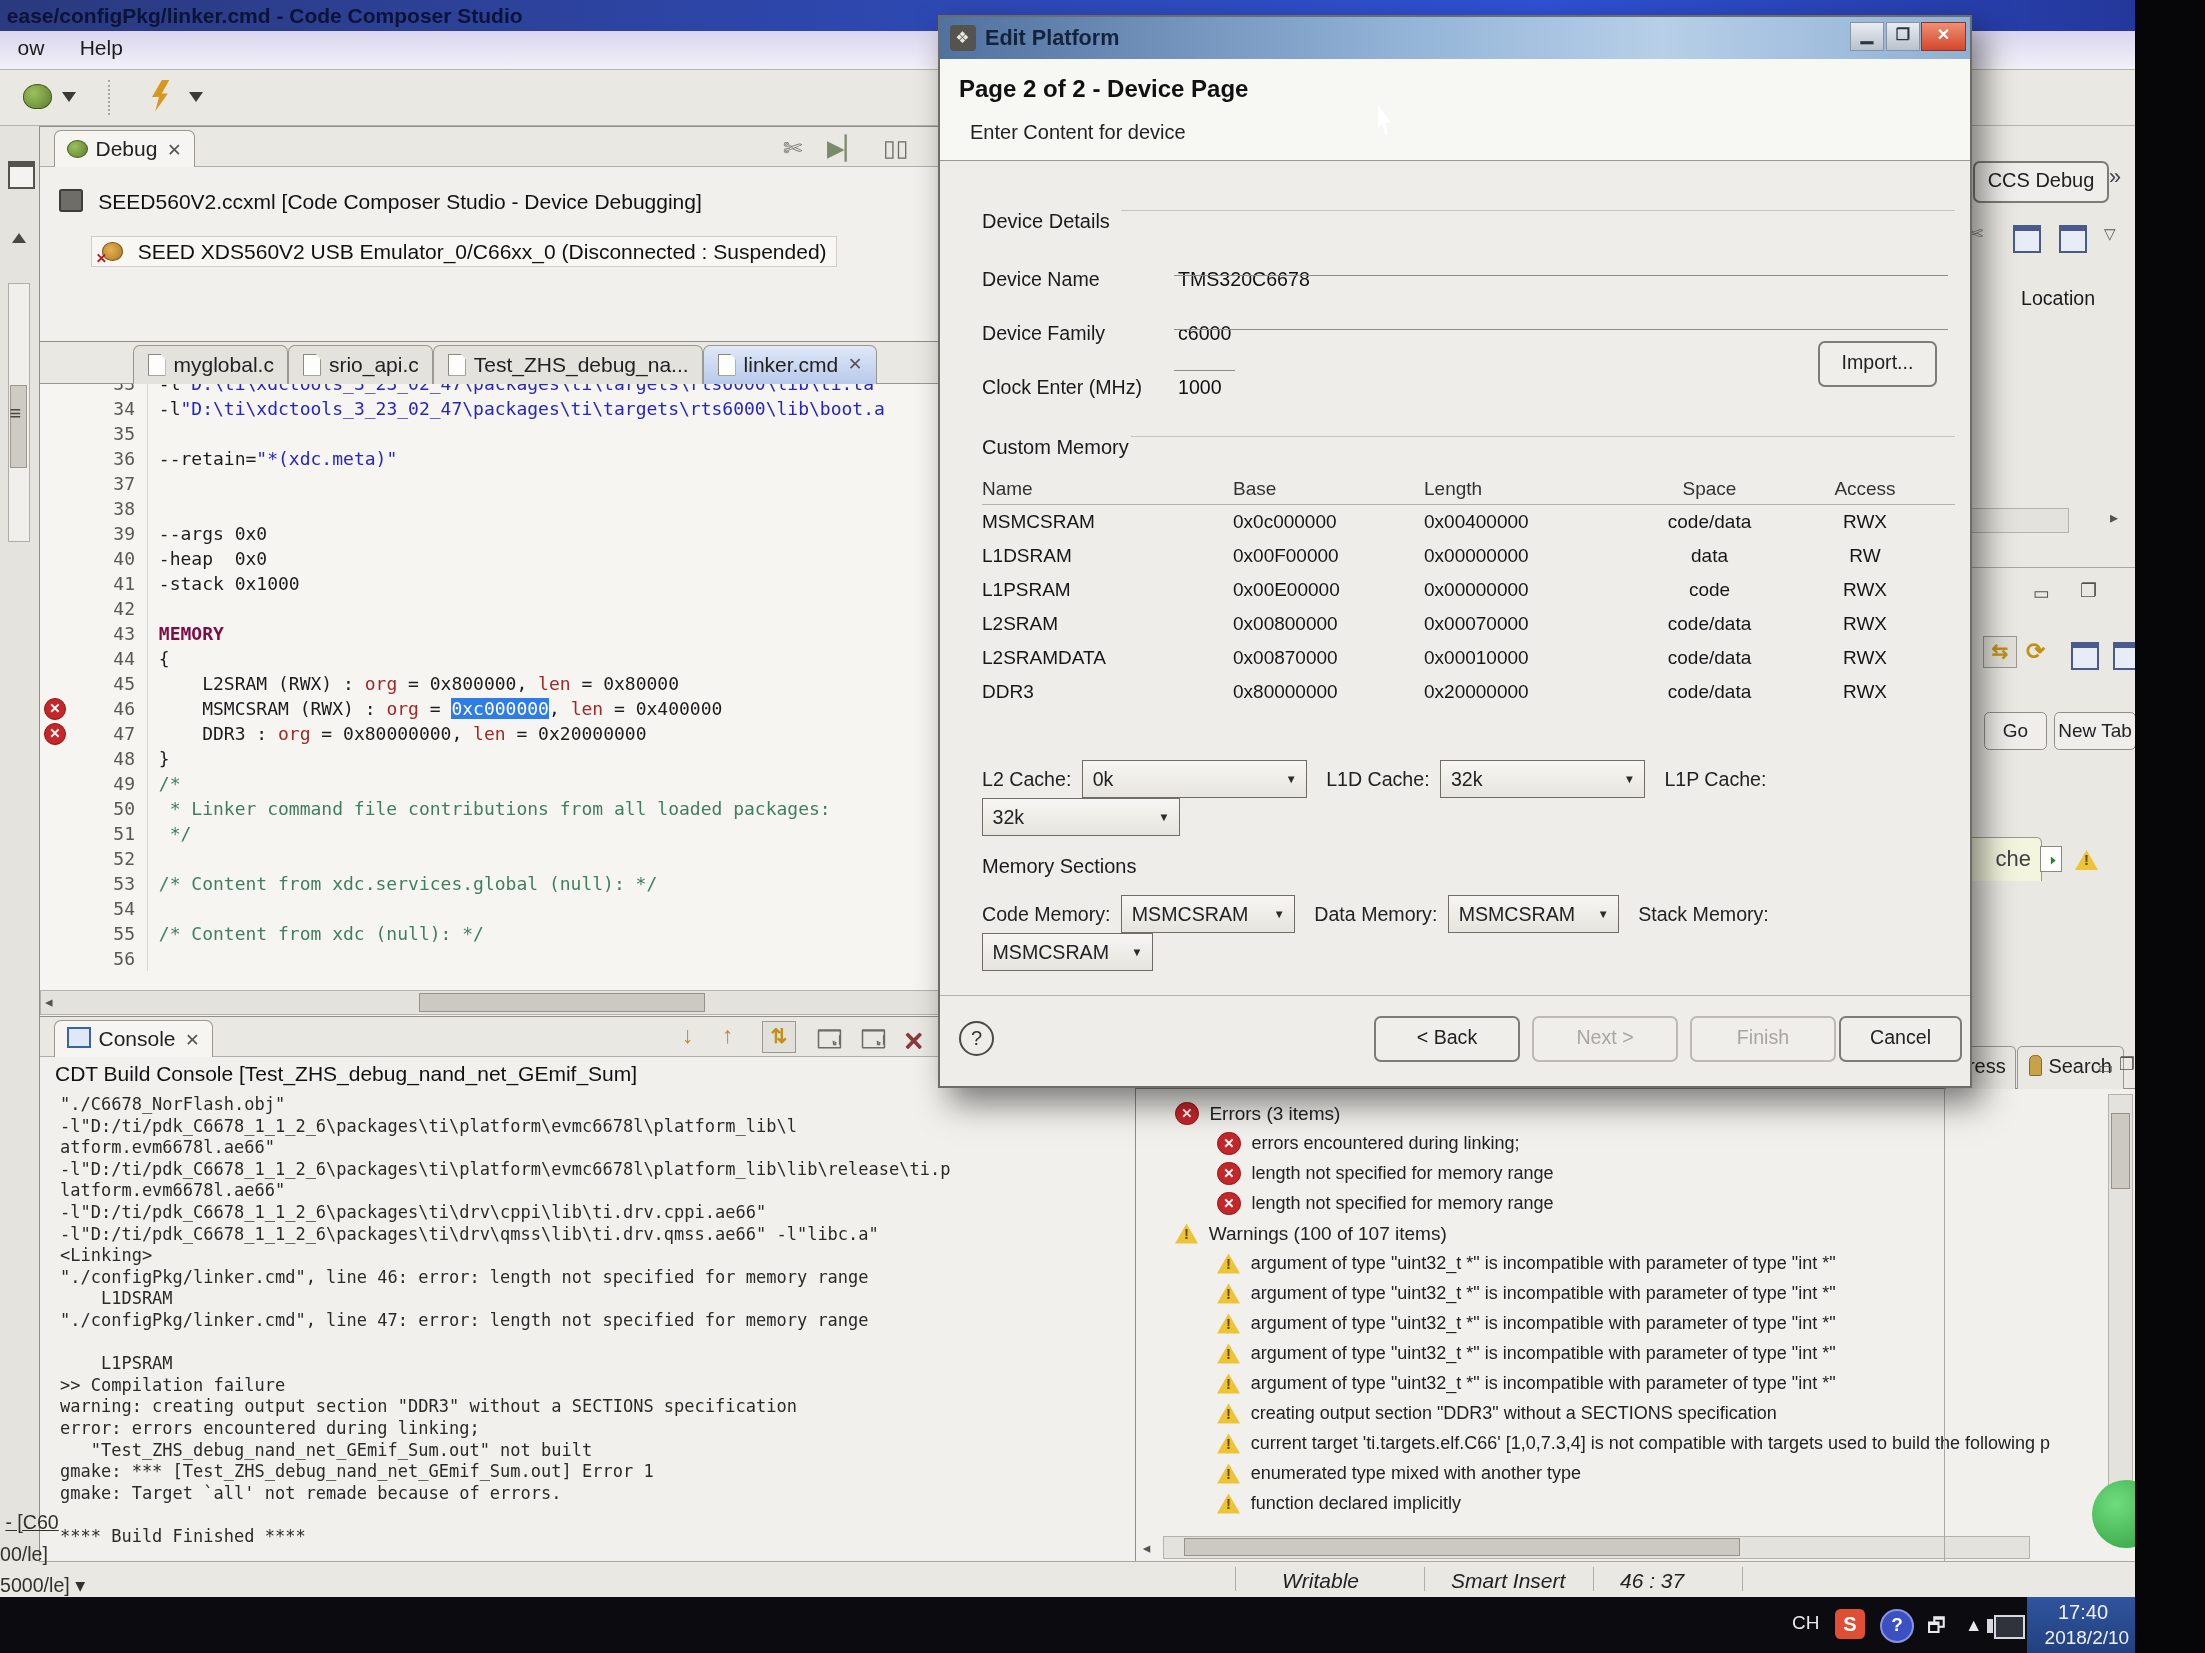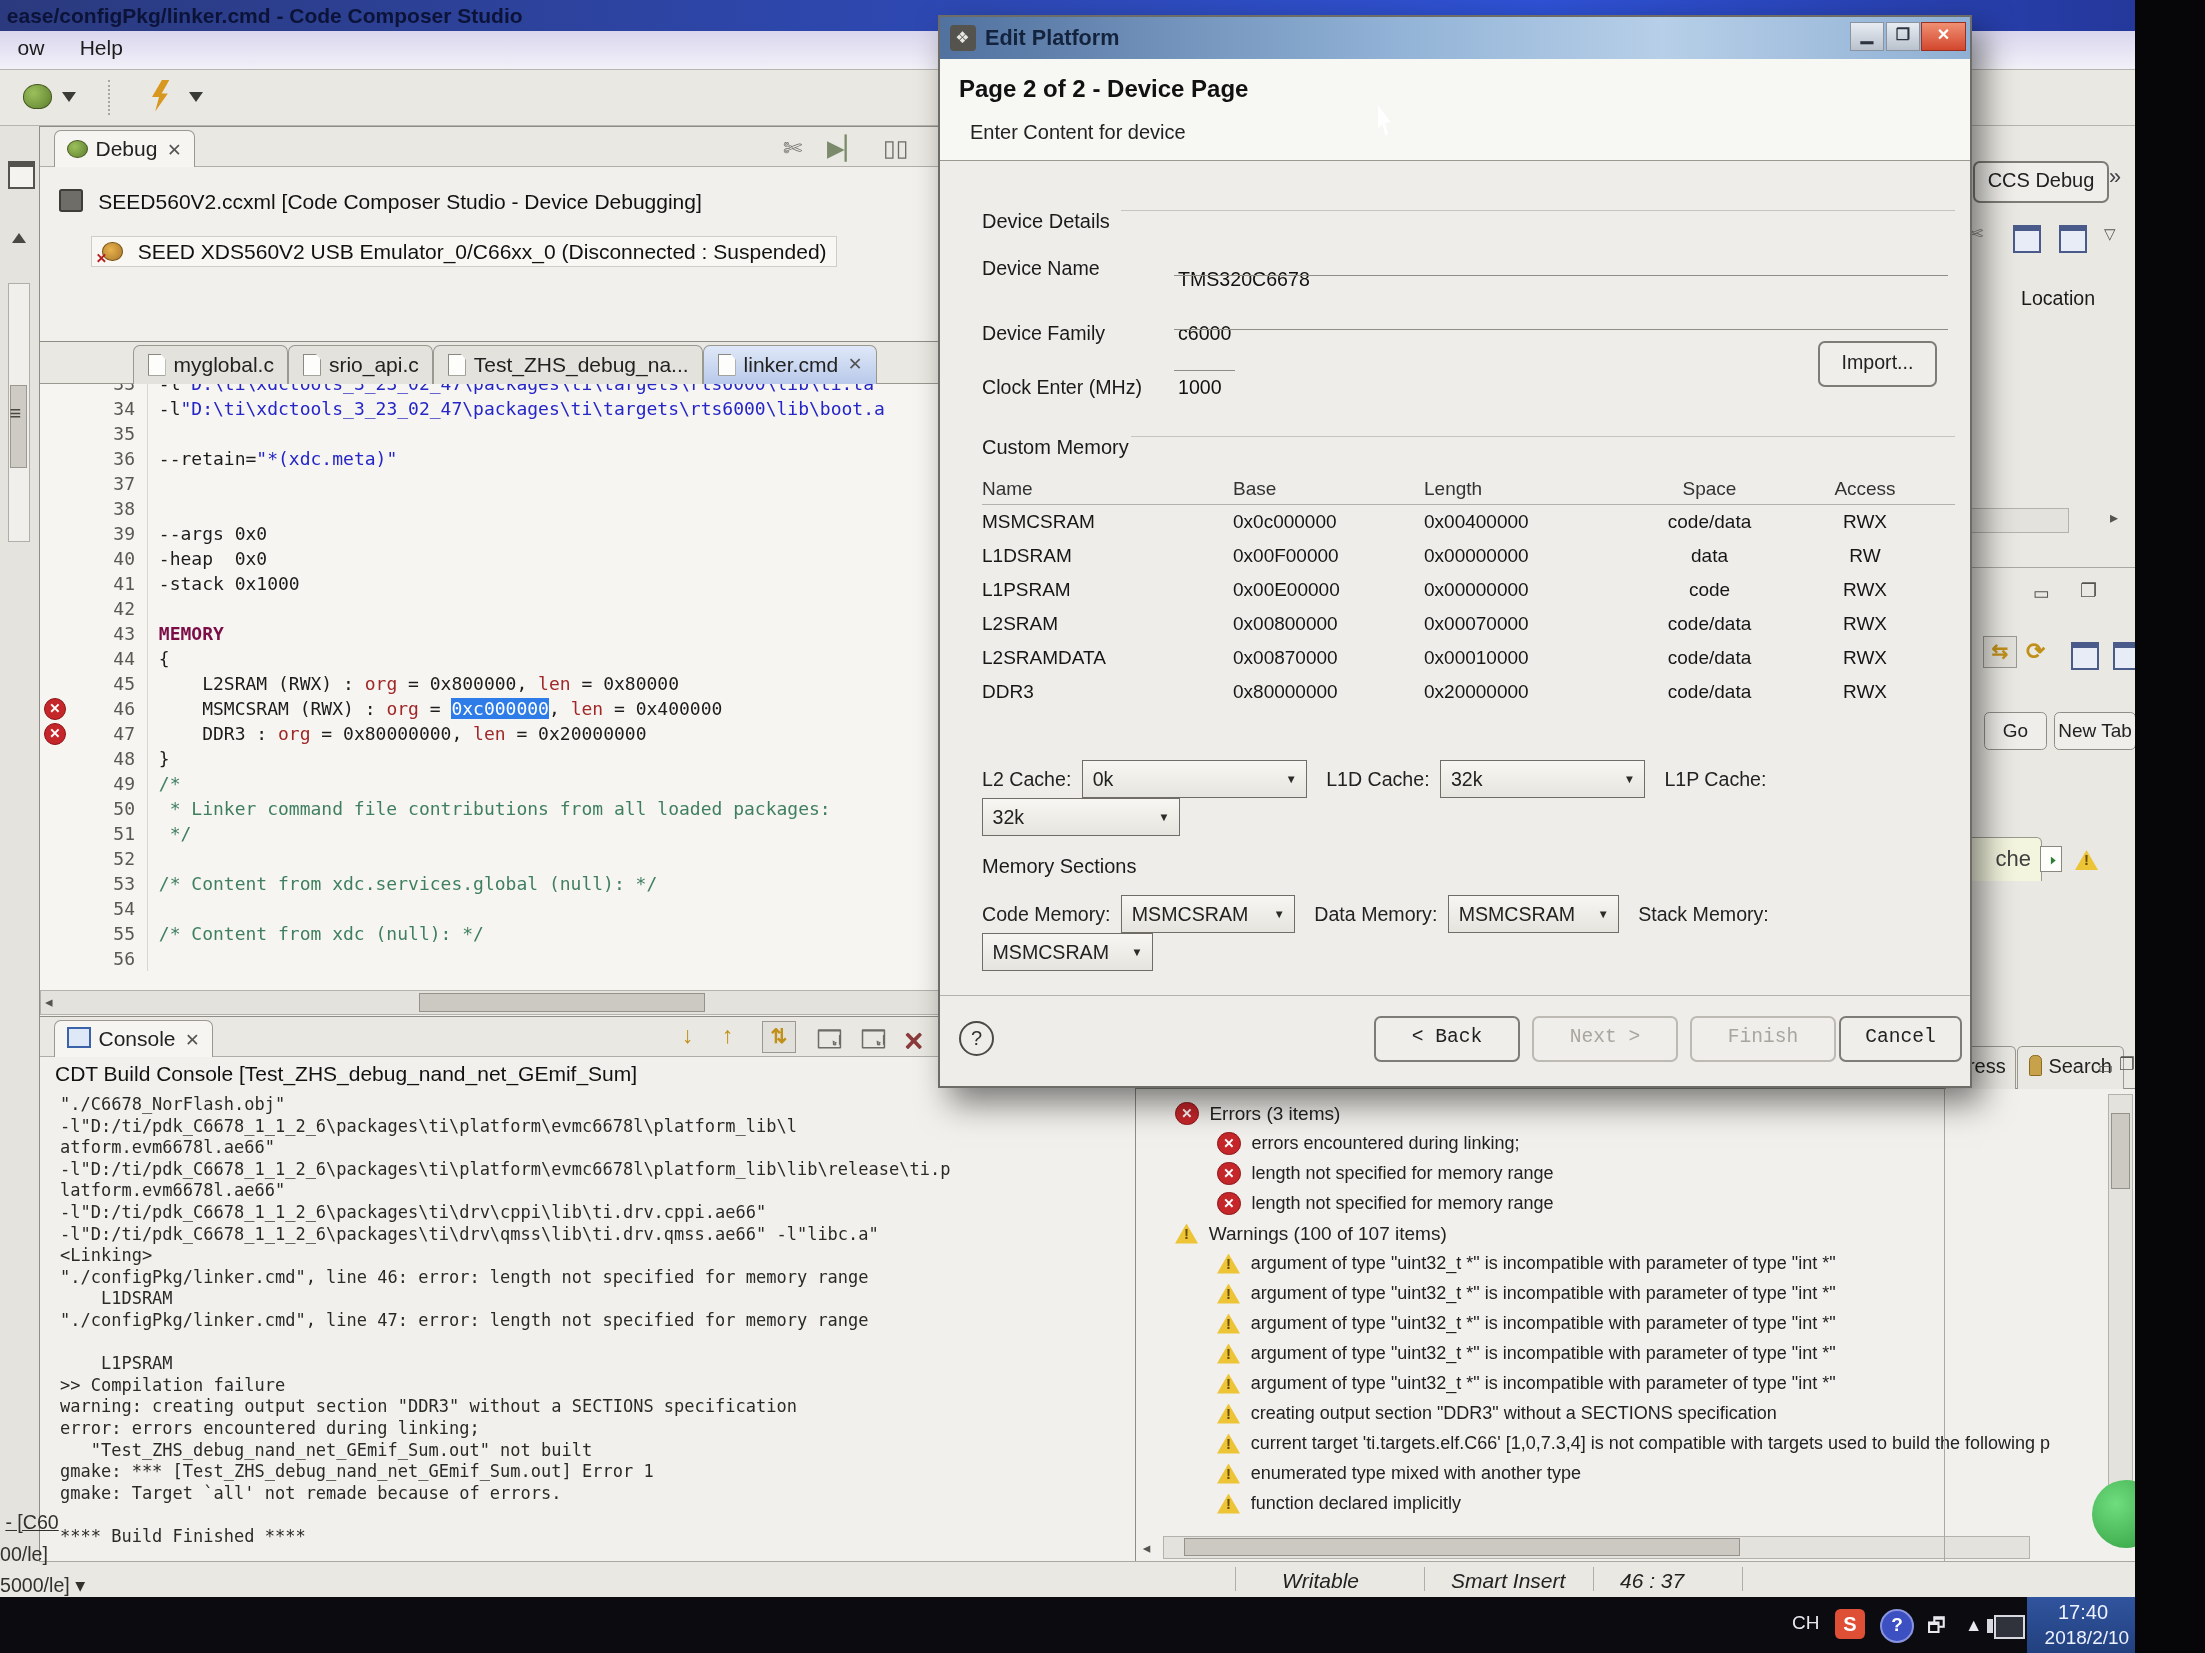--- a/index.html
+++ b/index.html
@@ -147,21 +147,21 @@
   .comborow{position:absolute;font-size:19.6px;}
   .clabel{display:inline-block;vertical-align:middle;margin-right:10.8px;}
   .combo{display:inline-flex;vertical-align:middle;height:36px;border:1.4px solid #6f6d66;background:linear-gradient(#f7f6f2,#e6e4de);
     align-items:center;margin-right:19px;}
   .cval{padding-left:9.5px;flex:1;font-size:19.6px;white-space:nowrap;overflow:hidden;}
   .carr{flex:0 0 30px;text-align:center;font-size:11.5px;color:#2c2c28;}
   .dfootline{position:absolute;left:0;top:978px;width:100%;border-bottom:1.4px solid #b4b2ac;}
   .helpq{position:absolute;left:19px;top:1004px;width:31px;height:31px;border-radius:50%;border:2px solid #4c4a44;
     text-align:center;line-height:30px;font-size:20px;color:#34322c;}
   .wizbtn{position:absolute;top:999px;height:42px;border:2px solid #7e7c76;border-radius:6.8px;background:#efeeea;
-    font-size:19.6px;text-align:center;line-height:39px;font-family:Liberation Mono, monospace;}
+    font-size:19.6px;text-align:center;line-height:39px;}
   .wizbtn.disabled{border-color:#bcbab2;color:#a8a69e;}
 </style>
 </head>
 <body>
 
 <div class="screen">
 
   <div class="abs titlebar">
     <span>ease/configPkg/linker.cmd - Code Composer Studio</span>
   </div>
@@ -423,21 +423,21 @@
       <span class="dbtn dclose" style="right:4px;">✕</span>
     </div>
     <div class="dheader">
       <div class="dh1">Page 2 of 2 - Device Page</div>
       <div class="dh2">Enter Content for device</div>
     </div>
     <span class="cursor"></span>
 
     <div class="dgroup" style="left:42px;top:193px;">Device Details</div>
     <div class="grpline" style="left:181px;top:193px;width:834px;"></div>
-    <div class="dlabel" style="left:42px;top:240px;">Device Name</div>
+    <div class="dlabel" style="left:42px;top:251px;">Device Name</div>
     <div class="dvalue" style="left:238px;top:251px;">TMS320C6678</div>
     <div class="uline" style="left:234px;top:258px;width:774px;"></div>
     <div class="dlabel" style="left:42px;top:305px;">Device Family</div>
     <div class="dvalue" style="left:238px;top:305px;">c6000</div>
     <div class="uline" style="left:234px;top:312px;width:774px;"></div>
     <div class="dlabel" style="left:42px;top:359px;">Clock Enter (MHz)</div>
     <div class="dvalue" style="left:238px;top:359px;">1000</div>
     <div class="uline" style="left:234px;top:353px;width:61px;"></div>
     <div class="impbtn">Import...</div>
 

